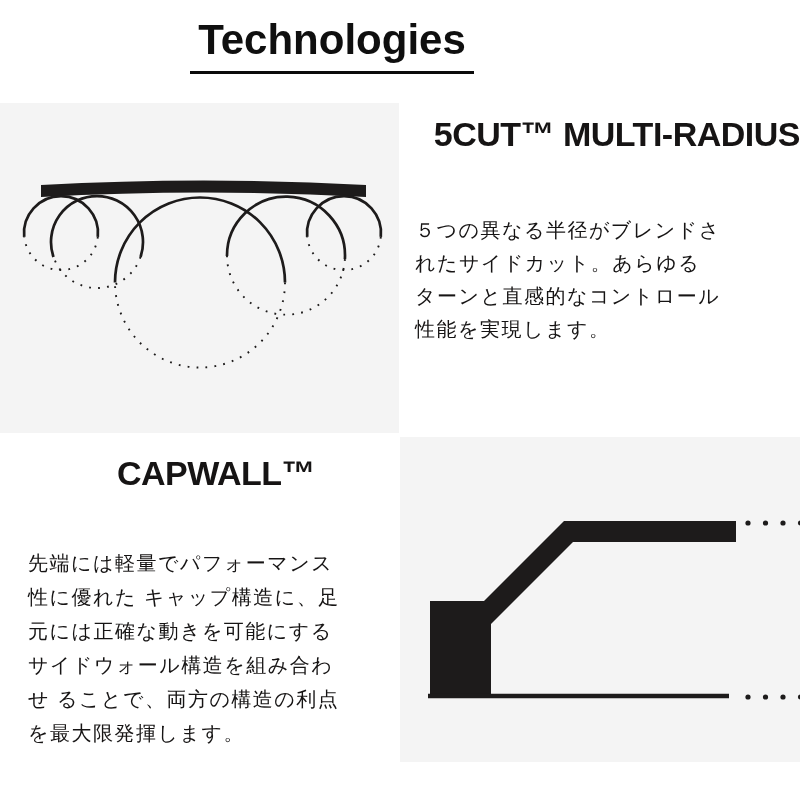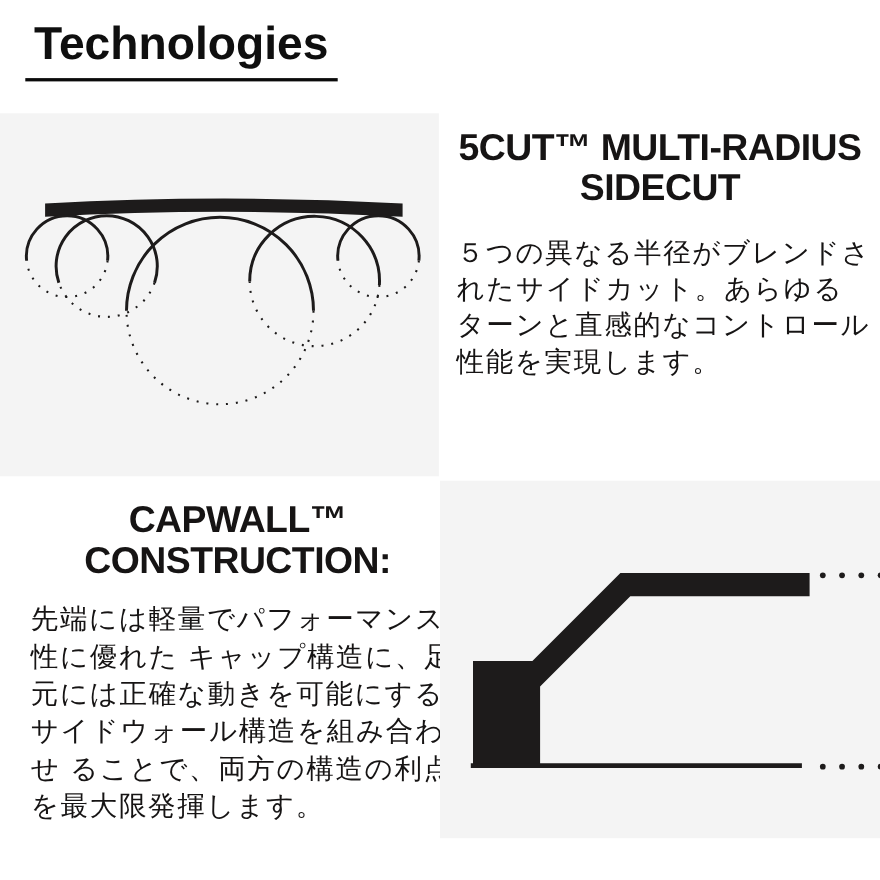--- a/index.html
+++ b/index.html
@@ -1,42 +1,42 @@
 <!DOCTYPE html>
 <html><head>
 <meta charset="utf-8">
 <style>
   html,body{margin:0;padding:0;}
   body{
     width:800px;height:800px;position:relative;overflow:hidden;
     background:#ffffff;color:#1a1a1a;
     font-family:"Liberation Sans", sans-serif;
   }
-  .title-wrap{position:absolute;left:0;top:0;width:664px;text-align:left;padding-left:23px;}
+  .title-wrap{position:absolute;left:0;top:0;width:664px;text-align:center;}
   .title{
     display:inline-block;margin:16px 0 0 0;
     font-size:42px;font-weight:bold;line-height:1.15;letter-spacing:0;
     border-bottom:3px solid #0a0a0a;padding:0 8px 7px 8px;color:#0f0f0f;
   }
   .panel{position:absolute;background:#f4f4f4;}
   .sidecut-panel{left:0;top:103px;width:399px;height:330px;}
   .capwall-panel{left:400px;top:437px;width:400px;height:325px;}
   .panel svg{display:block;width:100%;height:100%;}
 
   .h2{
     position:absolute;margin:0;text-align:center;
     font-size:34px;font-weight:bold;line-height:37px;color:#161414;
     letter-spacing:-0.5px;
   }
-  .sidecut-heading{left:400px;top:116px;width:400px;}
+  .sidecut-heading{left:400px;top:116px;width:400px;text-align:right;}
   .capwall-heading{left:16px;top:455px;width:400px;}
 
   .jp{
     position:absolute;margin:0;white-space:pre-line;color:#161414;
-    font-size:25px;
+    font-size:20px;
   }
   .sidecut-body{left:415px;top:214px;width:385px;line-height:33px;letter-spacing:1.5px;}
   .capwall-body{left:28px;top:546px;width:389px;line-height:34px;letter-spacing:1.5px;}
 </style>
 </head>
 <body>
 
 <div class="title-wrap">
   <h1 class="title">Technologies</h1>
 </div>
@@ -52,31 +52,29 @@
       <path d="M285.0,179.5 A85,85 0 0 1 115.0,179.5" fill="none" stroke="#1d1b1b" stroke-width="1.9" stroke-dasharray="1.8 7.2"></path>
       <path d="M227.0,153.0 A59,59 0 1 1 344.9,156.1" fill="none" stroke="#1d1b1b" stroke-width="2.7"></path>
       <path d="M344.9,156.1 A59,59 0 0 1 227.0,153.0" fill="none" stroke="#1d1b1b" stroke-width="1.9" stroke-dasharray="1.8 7.2"></path>
       <path d="M307.2,133.9 A37,37 0 1 1 380.8,133.9" fill="none" stroke="#1d1b1b" stroke-width="2.7"></path>
       <path d="M380.8,133.9 A37,37 0 0 1 307.2,133.9" fill="none" stroke="#1d1b1b" stroke-width="1.9" stroke-dasharray="1.8 7.2"></path>
     </svg>
 </section>
 
 <h2 class="h2 sidecut-heading">
   <div>5CUT™ MULTI-RADIUS</div>
-  <div>SIDECUT</div>
 </h2>
 
 <p class="jp sidecut-body">５つの異なる半径がブレンドさ
 れたサイドカット。あらゆる
 ターンと直感的なコントロール
 性能を実現します。</p>
 
 <h2 class="h2 capwall-heading">
   <div>CAPWALL™</div>
-  <div>CONSTRUCTION:</div>
 </h2>
 
 <p class="jp capwall-body">先端には軽量でパフォーマンス
 性に優れた キャップ構造に、足
 元には正確な動きを可能にする
 サイドウォール構造を組み合わ
 せ ることで、両方の構造の利点
 を最大限発揮します。</p>
 
 <section class="panel capwall-panel">

